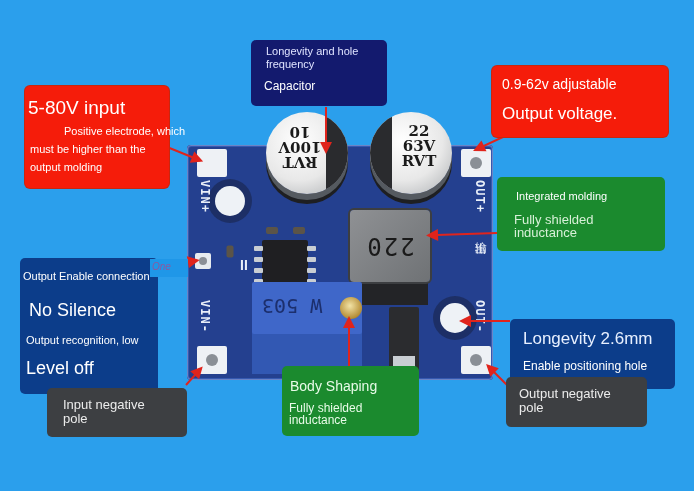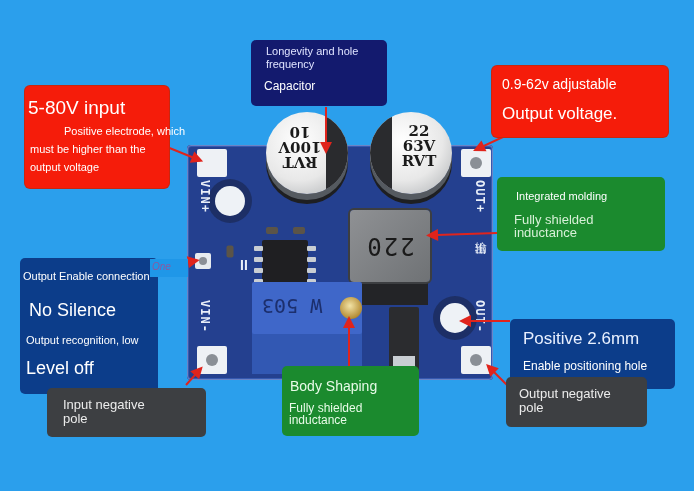--- a/index.html
+++ b/index.html
@@ -189,21 +189,21 @@
 <div class="arrow" style="left:183px;top:262px;width:14px;transform:rotate(-10deg);"></div>
 <div class="arrow" style="left:510px;top:320px;width:48px;transform:rotate(180deg);"></div>
 <div class="arrow" style="left:186px;top:384px;width:22px;transform:rotate(-48deg);"></div>
 <div class="arrow" style="left:349px;top:370px;width:52px;transform:rotate(-90deg);"></div>
 <div class="arrow" style="left:508px;top:385px;width:28px;transform:rotate(-135deg);"></div>
 
 <div class="callout red" style="left:25px;top:86px;width:144px;height:102px;">
   <div class="t" style="left:3px;top:11px;font-size:19px;">5-80V input</div>
   <div class="t" style="left:5px;top:39px;font-size:11px;padding-left:34px;">Positive electrode, which</div>
   <div class="t" style="left:5px;top:57px;font-size:11px;">must be higher than the</div>
-  <div class="t" style="left:5px;top:75px;font-size:11px;">output voltage</div>
+  <div class="t" style="left:5px;top:75px;font-size:11px;">output molding</div>
 </div>
 
 <div class="callout navy" style="left:251px;top:40px;width:136px;height:66px;">
   <div class="t" style="left:15px;top:5px;font-size:11px;color:#dfe3ff;">Longevity and hole</div>
   <div class="t" style="left:15px;top:18px;font-size:11px;color:#dfe3ff;">frequency</div>
   <div class="t" style="left:13px;top:40px;font-size:12px;">Capacitor</div>
 </div>
 
 <div class="callout red" style="left:492px;top:66px;width:176px;height:71px;">
   <div class="t" style="left:10px;top:10px;font-size:14px;">0.9-62v adjustable</div>
@@ -219,25 +219,25 @@
 <div class="callout blue" style="left:20px;top:214px;width:138px;height:136px;">
   <div class="t" style="left:3px;top:12px;font-size:11px;">Output Enable connection</div>
   <div class="t" style="left:9px;top:42px;font-size:18px;">No Silence</div>
   <div class="t" style="left:6px;top:76px;font-size:11px;">Output recognition, low</div>
   <div class="t" style="left:6px;top:100px;font-size:18px;">Level off</div>
 </div>
 <div class="abs" style="left:150px;top:259px;width:38px;height:18px;background:#1f97e8;"></div>
 <div class="t" style="left:152px;top:261px;font-size:10px;color:#8a5aa0;font-style:italic;">One</div>
 
 <div class="callout blue" style="left:510px;top:275px;width:165px;height:70px;">
-  <div class="t" style="left:13px;top:10px;font-size:17px;color:#e8f0ff;">Positive 2.6mm</div>
+  <div class="t" style="left:13px;top:10px;font-size:17px;color:#e8f0ff;">Longevity 2.6mm</div>
   <div class="t" style="left:13px;top:41px;font-size:12px;">Enable positioning hole</div>
 </div>
 
-<div class="callout gray" style="left:47px;top:388px;width:159px;height:49px;">
+<div class="callout gray" style="left:47px;top:388px;width:140px;height:49px;">
   <div class="t" style="left:16px;top:10px;font-size:13px;color:#ececec;">Input negative</div>
   <div class="t" style="left:16px;top:24px;font-size:13px;color:#ececec;">pole</div>
 </div>
 
 <div class="callout green" style="left:282px;top:366px;width:137px;height:70px;">
   <div class="t" style="left:8px;top:12px;font-size:14px;color:#e8fbe8;">Body Shaping</div>
   <div class="t" style="left:7px;top:36px;font-size:12px;color:#e8fbe8;">Fully shielded</div>
   <div class="t" style="left:7px;top:48px;font-size:12px;color:#e8fbe8;">inductance</div>
 </div>
 

